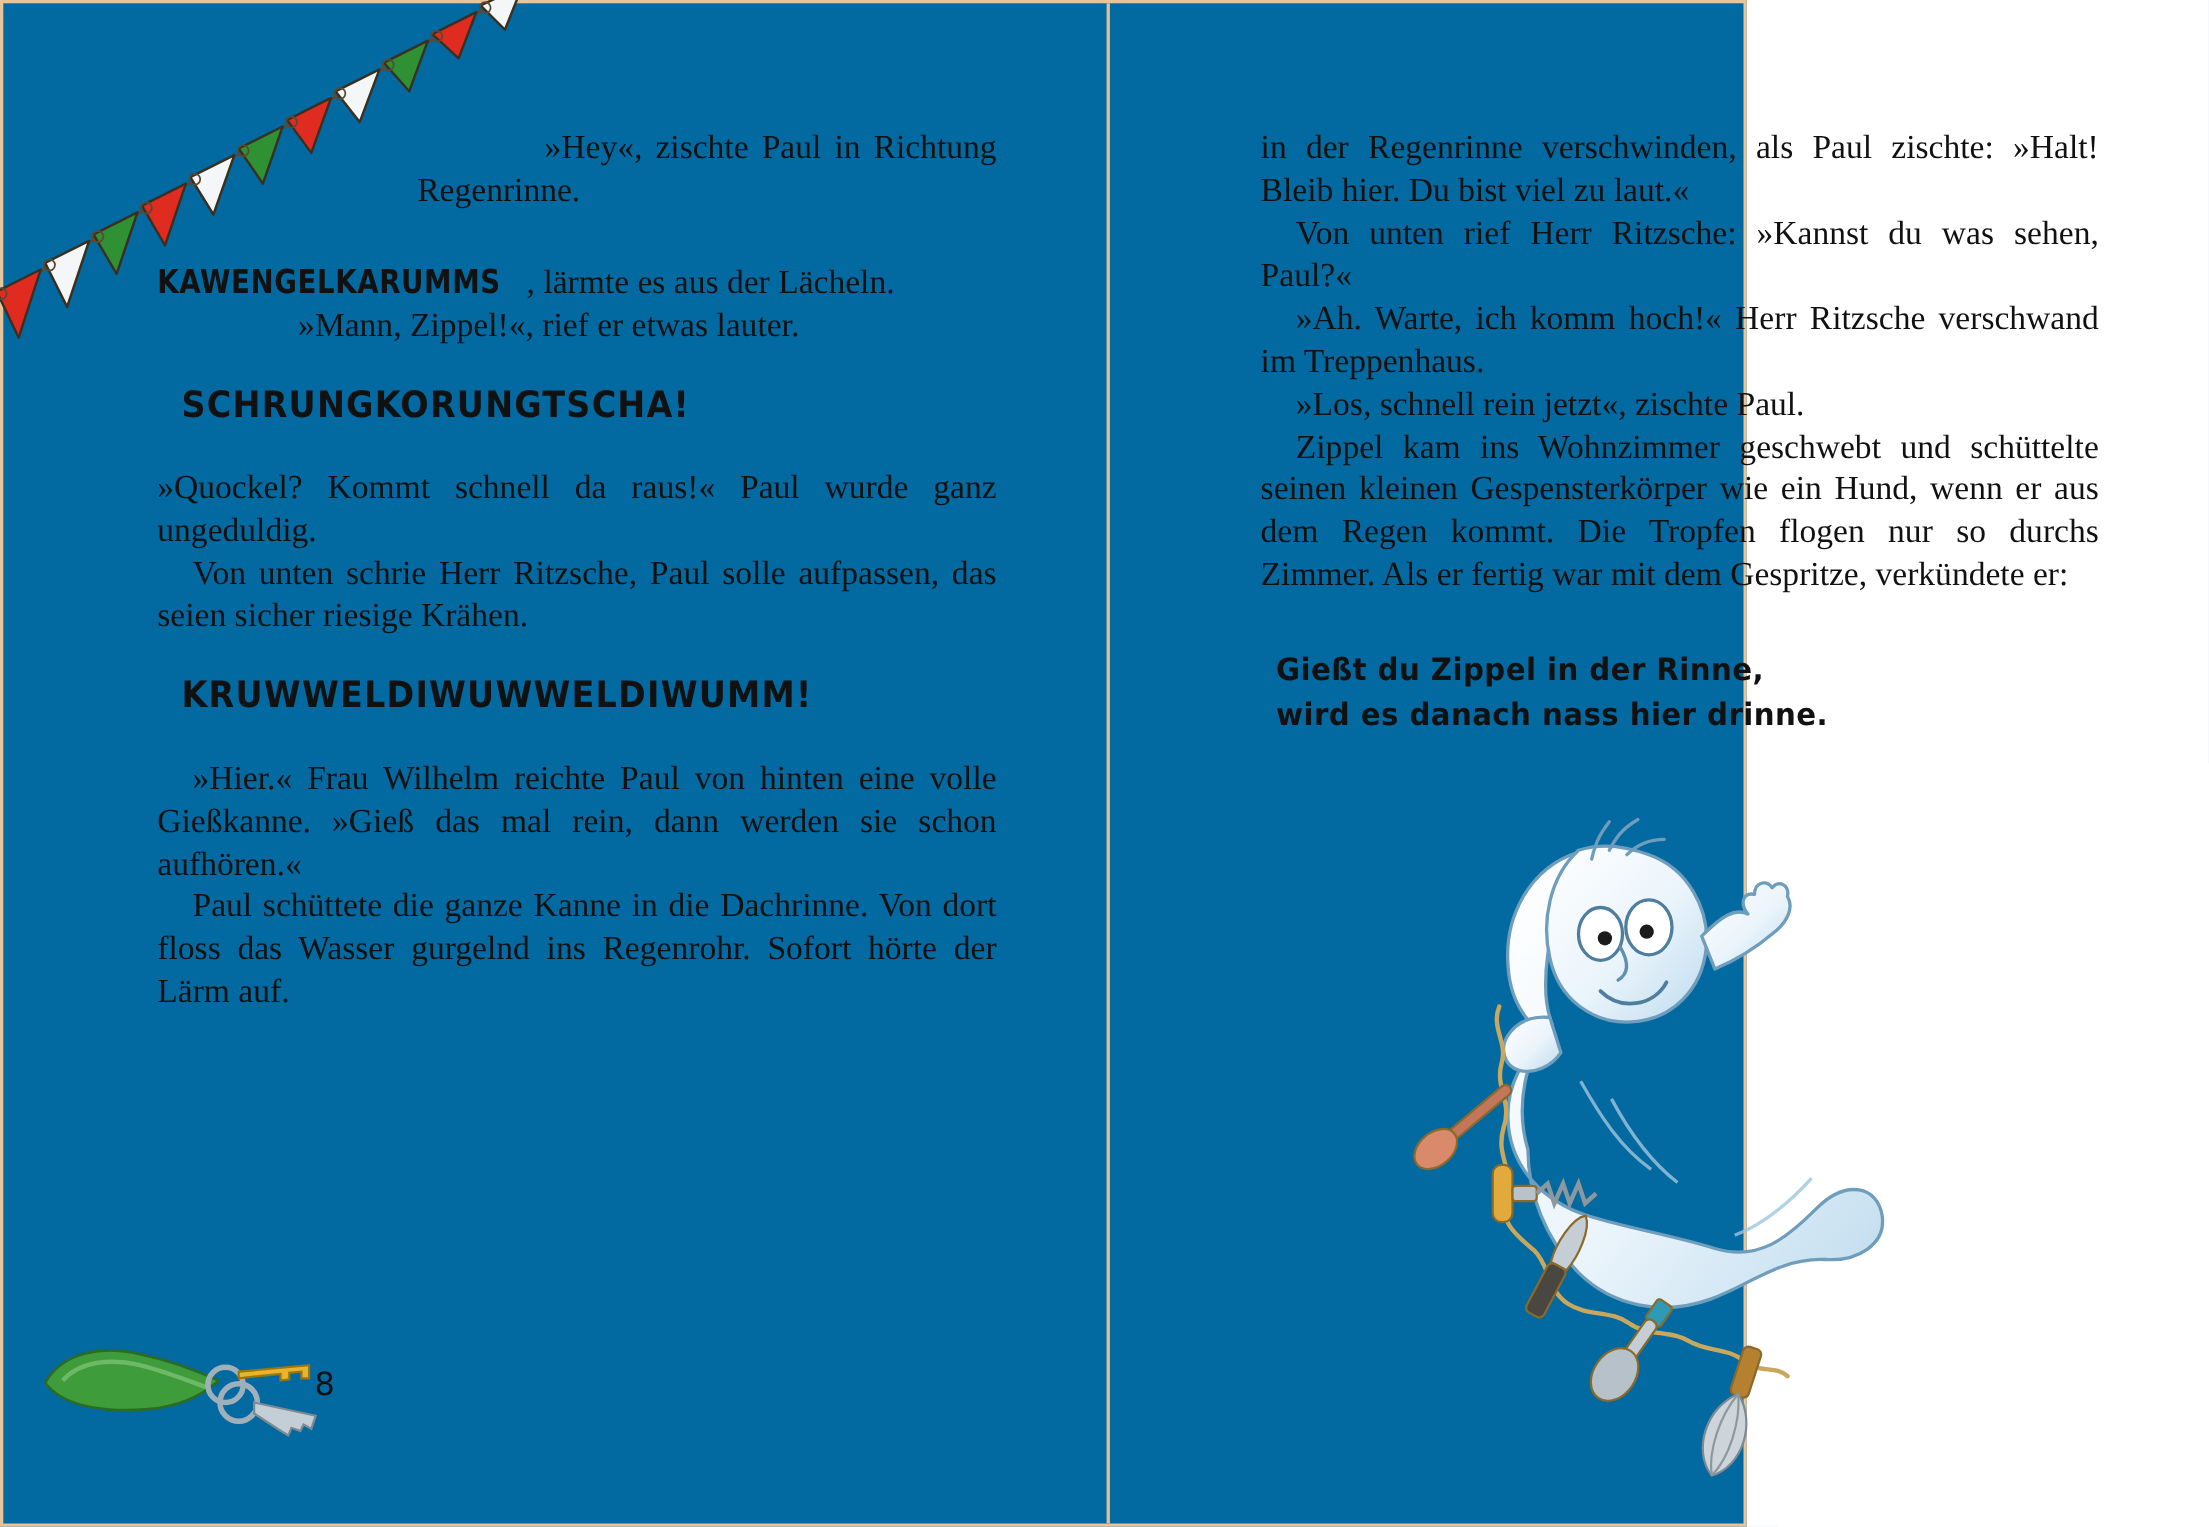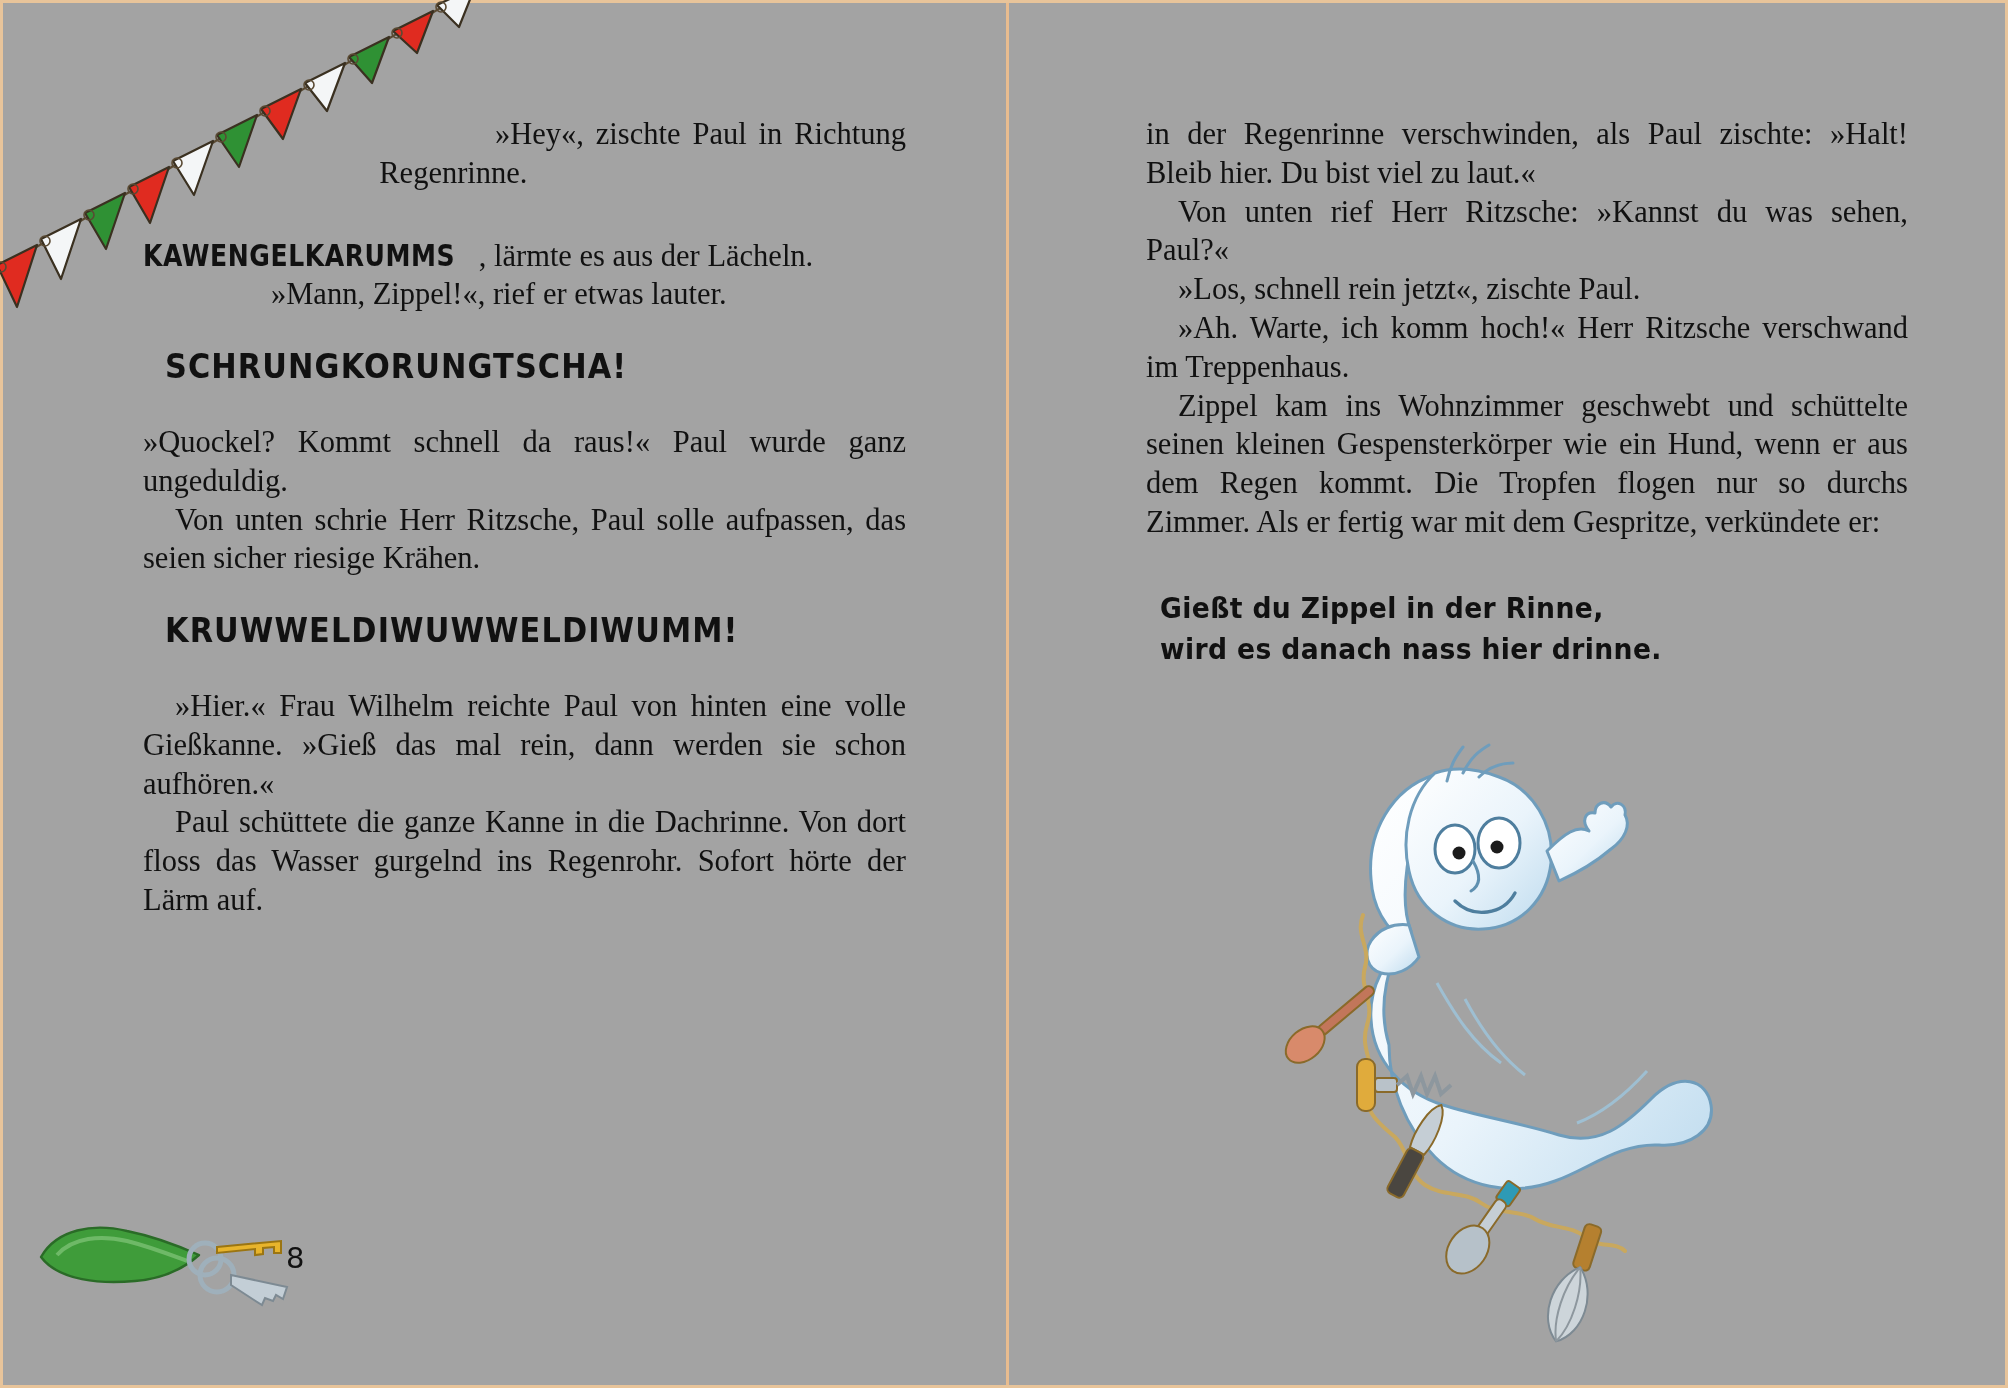--- a/index.html
+++ b/index.html
@@ -9,23 +9,23 @@
   }
   body {
     width: 2008px;
     height: 1388px;
     font-family: "Liberation Serif", serif;
     overflow: hidden;
   }
 
   .spread {
     position: relative;
-    width: 2008px;
+    width: 1588px;
     height: 1388px;
-    background: #a3a3a3;
+    background: #0369a1;
     border: 3px solid #e8c49a;
     box-sizing: border-box;
   }
 
   .gutter {
     position: absolute;
     left: 1003px;
     top: 0;
     width: 3px;
     height: 100%;
@@ -203,22 +203,22 @@
     </svg>
 
     <div class="page-number">8</div>
   </div>
 
   <div class="page page-right">
 
     <div class="textblock right-col">
       <p class="noindent">in der Regenrinne verschwinden, als Paul zischte: »Halt! Bleib hier. Du bist viel zu laut.«</p>
       <p class="indent">Von unten rief Herr Ritzsche: »Kannst du was sehen, Paul?«</p>
+      <p class="indent">»Ah. Warte, ich komm hoch!« Herr Ritzsche verschwand im Treppenhaus.</p>
       <p class="indent">»Los, schnell rein jetzt«, zischte Paul.</p>
-      <p class="indent">»Ah. Warte, ich komm hoch!« Herr Ritzsche verschwand im Treppenhaus.</p>
       <p class="indent">Zippel kam ins Wohnzimmer geschwebt und schüttelte seinen kleinen Gespensterkörper wie ein Hund, wenn er aus dem Regen kommt. Die Tropfen flogen nur so durchs Zimmer. Als er fertig war mit dem Gespritze, verkündete er:</p>
 
       <div class="rhyme">
         <div>Gießt du Zippel in der Rinne,</div>
         <div>wird es danach nass hier drinne.</div>
       </div>
     </div>
 
     <svg class="art ghost" viewBox="0 0 460 620" xmlns="http://www.w3.org/2000/svg">
       <defs>

